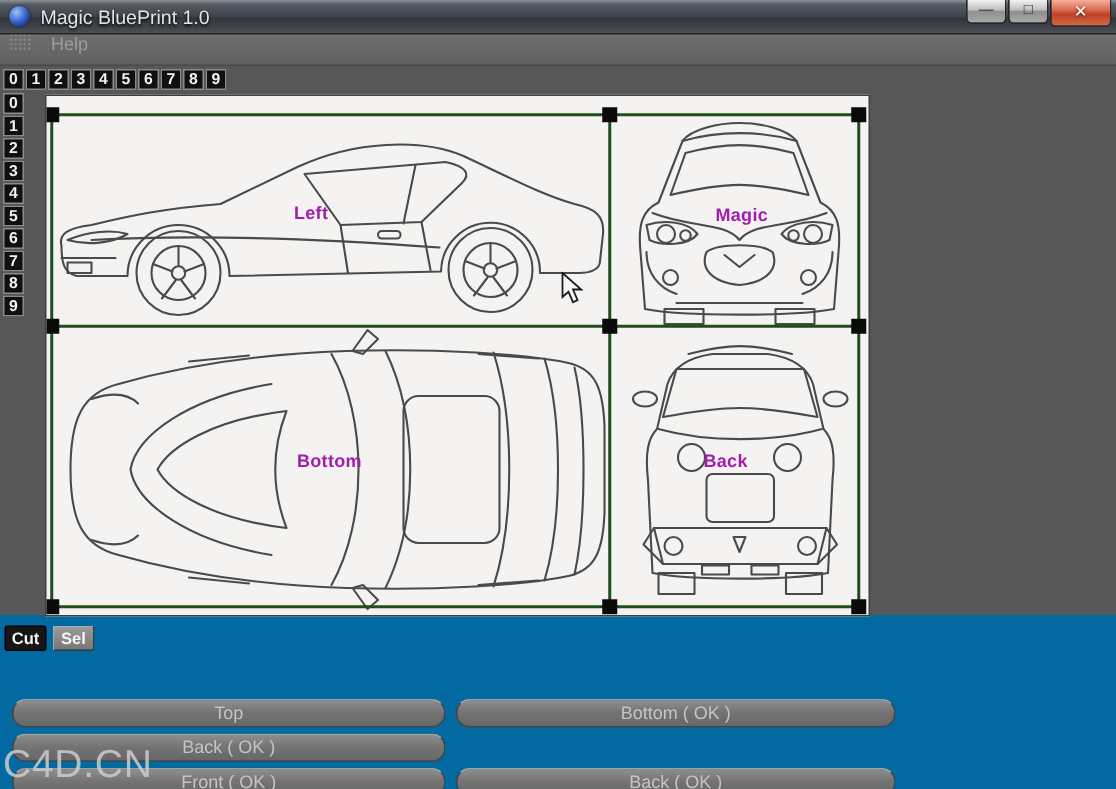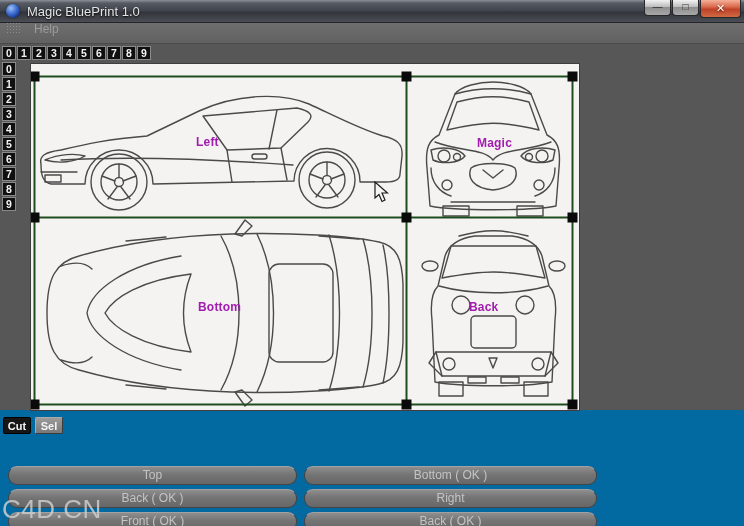--- a/index.html
+++ b/index.html
@@ -267,18 +267,17 @@
 </div>
 
 <div class="bottom-panel">
   <div class="tab-btn tab-cut">Cut</div>
   <div class="tab-btn tab-sel">Sel</div>
 
 
   <div class="pill-btn col-r row-0">Bottom ( OK )</div>
   <div class="pill-btn col-l row-0">Top</div>
   <div class="pill-btn col-l row-1">Back ( OK )</div>
-  <div class="pill-btn col-r row-1">Right</div>
   <div class="pill-btn col-l row-2">Front ( OK )</div>
   <div class="pill-btn col-r row-2">Back ( OK )</div>
 
   <div class="watermark">C4D.CN</div>
 </div>
 
 </body></html>

